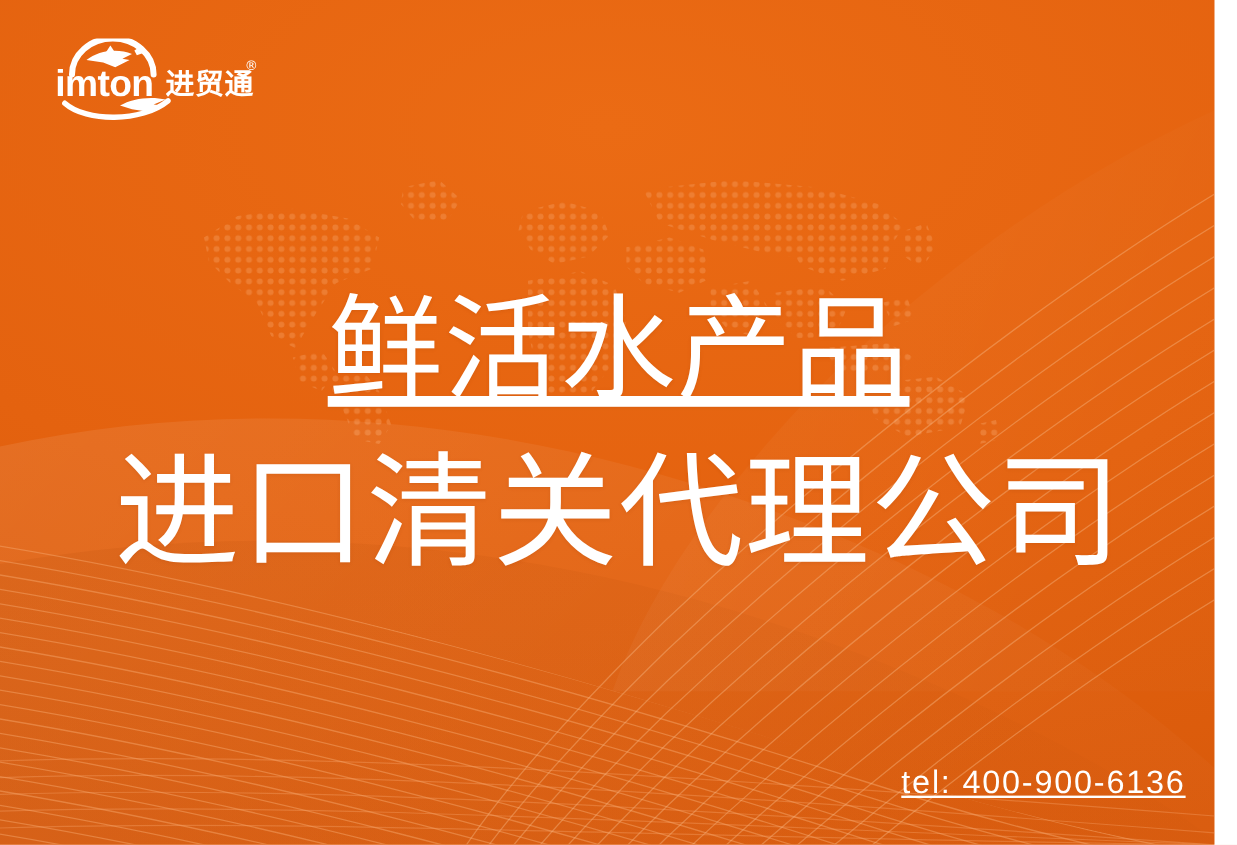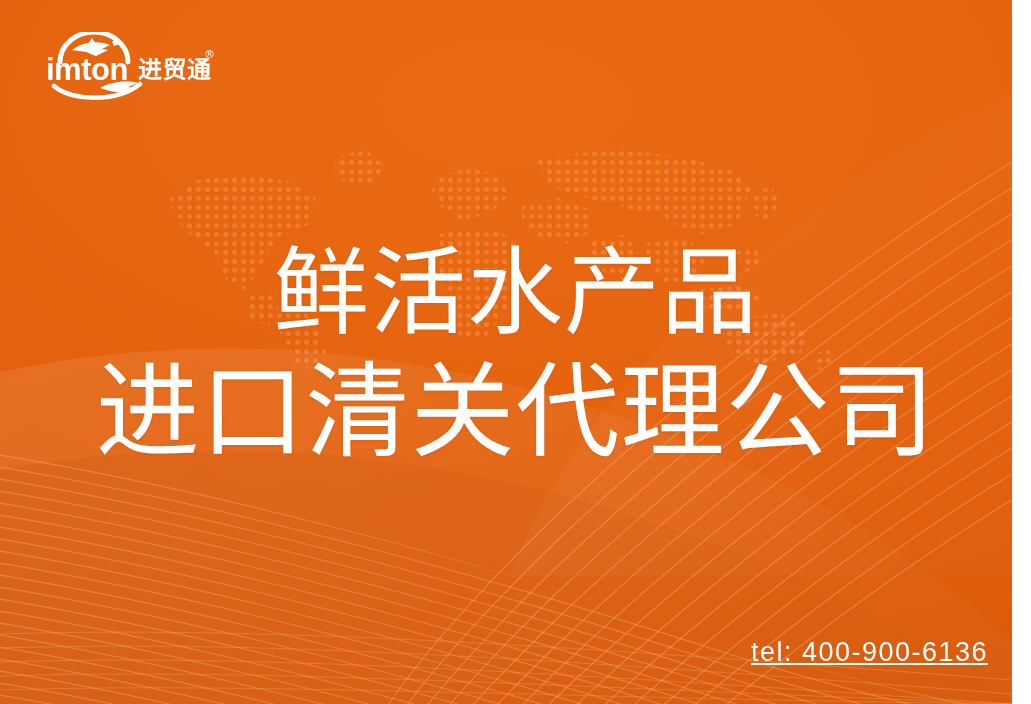--- a/index.html
+++ b/index.html
@@ -68,22 +68,22 @@
     top: 236px;
     width: 1031px;
     text-align: center;
     color: #ffffff;
     letter-spacing: 0.06em;
     line-height: 1.18;
     font-weight: 400;
     text-shadow: 0 1px 3px rgba(150, 60, 0, 0.18);
   }
   .headline-line { display: block; white-space: nowrap; }
-  #headline-line-1 { font-size: 96px; }
-  #headline-line-2 { font-size: 104px; margin-top: 2px; }
+  #headline-line-1 { font-size: 96px; text-decoration: underline; }
+  #headline-line-2 { font-size: 104px; margin-top: 18px; }
 
   
   #contact {
     position: absolute;
     right: 24px;
     bottom: 36px;
     color: #ffffff;
     font-size: 27px;
     letter-spacing: 0.055em;
     white-space: nowrap;

